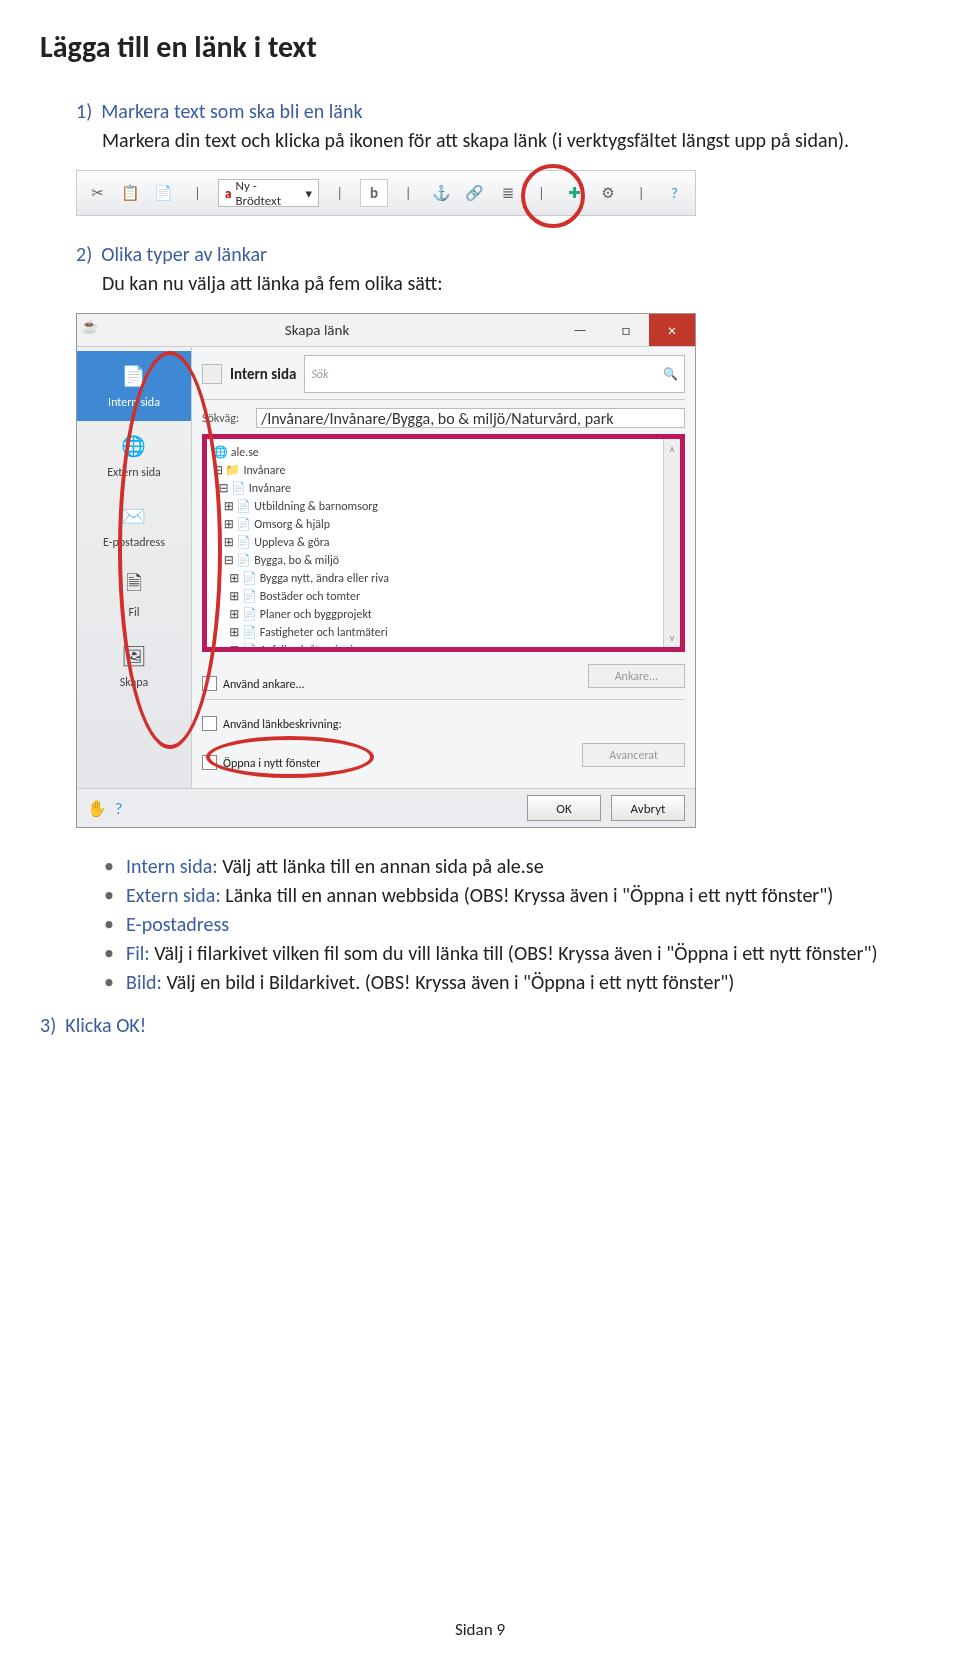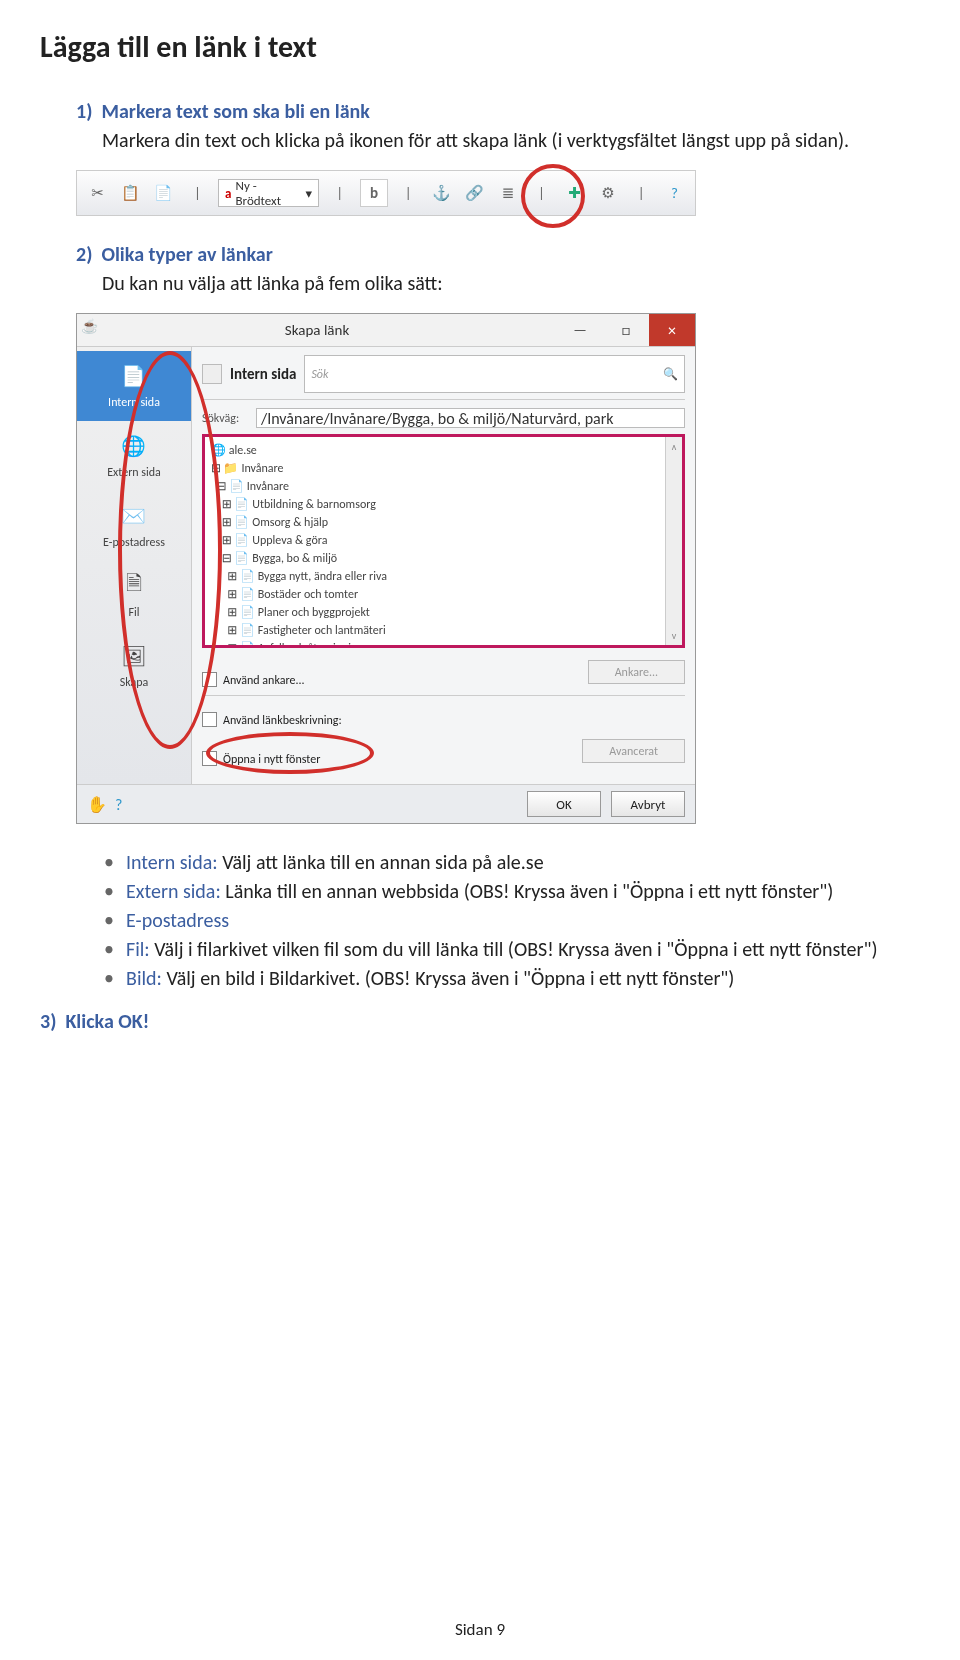--- a/index.html
+++ b/index.html
@@ -1,18 +1,18 @@
 <!DOCTYPE html>
 <html><head>
 <meta charset="utf-8">
 <style>
 html,body{margin:0;padding:0;background:#fff;font-family:"Calibri","Segoe UI",Arial,sans-serif;color:#222}
 .page{width:960px;min-height:1660px;margin:0 auto;padding:28px 40px 0 40px;box-sizing:border-box;position:relative}
 h1{font-size:30px;font-weight:600;margin:0 0 34px 0}
-.step-head{font-size:20px;color:#3b5ea0;margin:0 0 4px 36px;font-weight:700}
+.step-head{font-size:20px;color:#3b5ea0;margin:0 0 4px 36px;font-weight:400}
 .step-body{font-size:20px;color:#222;margin:0 0 16px 62px;line-height:1.35}
 
 
 .toolbar1{margin:0 0 26px 36px;width:620px;position:relative}
 .tbbg{background:linear-gradient(#fdfdfd,#e7e9ed);border:1px solid #ccc;height:44px;display:flex;align-items:center;padding:0 8px;gap:8px}
 .ticon{width:26px;height:26px;display:flex;align-items:center;justify-content:center;color:#666;font-size:15px}
 .stylebox{background:#fff;border:1px solid #bbb;height:26px;display:flex;align-items:center;padding:0 6px;font-size:13px;color:#333}
 .stylebox .aicon{color:#c00;font-weight:bold;margin-right:4px}
 .redcirc{position:absolute;border:4px solid #d12f2b;border-radius:50%;width:56px;height:56px;top:-6px;left:445px}
 
@@ -29,21 +29,21 @@
 .sideitem.active{background:#3f88d3;color:#fff}
 .sideicon{width:36px;height:30px;margin:0 auto 4px;display:flex;align-items:center;justify-content:center;font-size:20px}
 .mainpane{flex:1;padding:8px 10px 10px 10px}
 .tabhead{display:flex;align-items:center;gap:8px;margin-bottom:8px;border-bottom:1px solid #ccc;padding-bottom:6px}
 .tabhead .ico{width:18px;height:18px;background:#eee;border:1px solid #bbb}
 .tabhead .lbl{font-weight:bold;font-size:15px}
 .tabhead .srch{flex:1;display:flex;border:1px solid #bbb;background:#fff;height:20px;font-size:12px;align-items:center;padding:8px 6px;color:#999;justify-content:space-between}
 .row{display:flex;align-items:center;gap:6px;font-size:12px;margin:6px 0}
 .row .lab{color:#555;min-width:48px}
 .row .inp{flex:1;border:1px solid #bbb;background:#fff;height:18px;font-size:16px;padding:0 4px;color:#333;overflow:hidden;white-space:nowrap}
-.treebox{border:3px solid #be185d;background:#fff;height:200px;font-size:12px;color:#444;overflow:hidden;position:relative;padding:4px 6px;line-height:1.5}
+.treebox{border:5px solid #be185d;background:#fff;height:200px;font-size:12px;color:#444;overflow:hidden;position:relative;padding:4px 6px;line-height:1.5}
 .treebox .ln{white-space:pre}
 .treebox .scroll{position:absolute;right:0;top:0;bottom:0;width:16px;background:#eee;border-left:1px solid #ccc;display:flex;flex-direction:column;justify-content:space-between;align-items:center;color:#888;font-size:10px;padding:2px 0}
 .chkrow{display:flex;align-items:center;gap:6px;font-size:12px;margin-top:16px}
 .chkrow .cb{width:13px;height:13px;border:1px solid #888;background:#fff}
 .dimbtn{border:1px solid #bbb;background:#f0f0f0;font-size:12px;color:#999;height:22px;padding:0 26px;display:inline-flex;align-items:center}
 .flexrow{display:flex;align-items:center;justify-content:space-between;margin-top:8px}
 .divline{border-top:1px solid #ccc;margin:8px 0}
 .dlgfoot{background:#eaecef;border-top:1px solid #ccc;height:38px;display:flex;align-items:center;justify-content:flex-end;gap:10px;padding:0 10px}
 .dlgfoot .btn{border:1px solid #999;background:linear-gradient(#fff,#e6e6e6);font-size:13px;height:24px;width:72px;display:flex;align-items:center;justify-content:center}
 .dlgfoot .lefticons{flex:1;display:flex;gap:8px;font-size:16px;color:#666;align-items:center}

